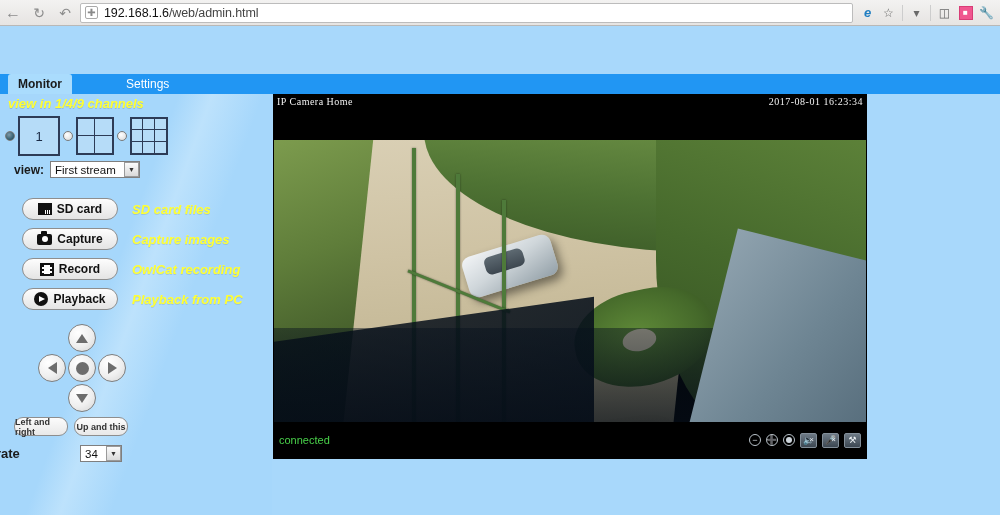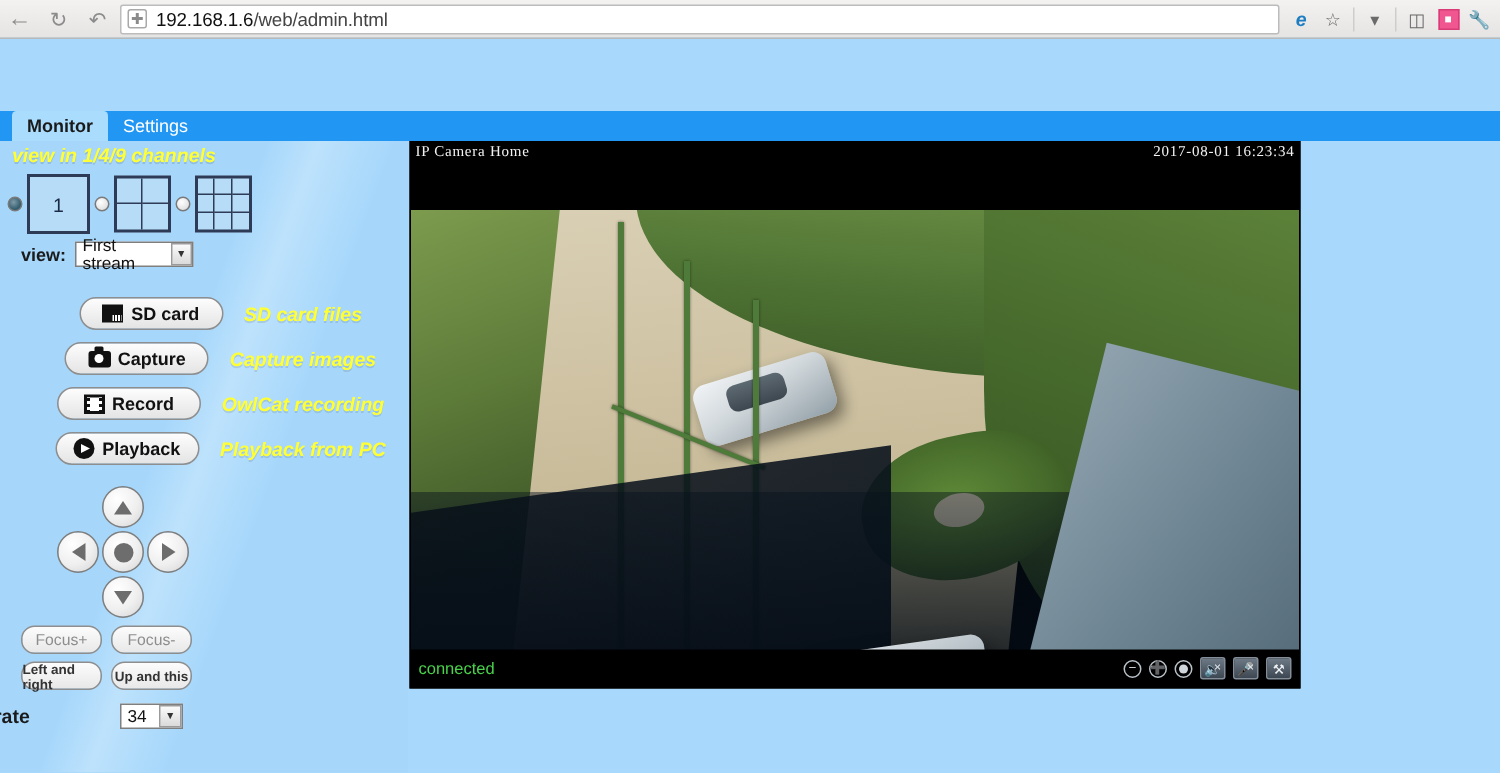--- a/index.html
+++ b/index.html
@@ -110,21 +110,21 @@
     text-shadow: 2px 2px 0 rgba(40,90,140,.55), -1px -1px 0 rgba(255,255,255,.6);
     transform: scaleY(1.15);
   }
 
   
   #tab-bar {
     position: absolute; left: 0; top: 48px;
     width: 1000px; height: 20px;
     background: #2196f3;
   }
-  #tab-strip { display: flex; height: 20px; width: 146px; }
+  #tab-strip { display: flex; height: 20px; width: 146px; gap: 44px; }
   .tab {
     font-size: 12px; font-weight: bold;
     display: flex; align-items: center; justify-content: center;
     padding: 0 10px; height: 20px;
   }
   .tab.active { background: #aadcfd; color: #1a1a1a; margin-left: 8px;
     border-top-left-radius: 3px; border-top-right-radius: 3px; }
   .tab.inactive { color: #ffffff; font-weight: normal; }
 
   
@@ -183,25 +183,25 @@
     height: 17px; display: flex; align-items: center;
     font-size: 11.5px; color: #111; padding-left: 4px;
   }
   .sel .arrow {
     width: 15px; height: 15px; margin-left: auto;
     background: linear-gradient(#fbfbfb,#dadada);
     border: 1px solid #9a9a9a;
     display: flex; align-items: center; justify-content: center;
     font-size: 7px; color: #333;
   }
-  #view-select { width: 79px; }
+  #view-select { width: 90px; }
 
   
   #actions { margin-top: 16px; }
-  .action-row { display: flex; align-items: center; height: 30px; justify-content: center; }
+  .action-row { display: flex; align-items: center; height: 30px; }
   .pill {
     width: 96px; height: 22px; margin-left: 22px;
     background: linear-gradient(#fdfdfd, #e4e4e4);
     border: 1px solid #8e8e8e; border-radius: 11px;
     display: flex; align-items: center; justify-content: center;
     gap: 5px; font-size: 12px; font-weight: bold; color: #111;
     flex: 0 0 auto;
   }
   .pill .glyph { display: flex; align-items: center; }
   .action-note {
@@ -366,21 +366,21 @@
     display: flex; align-items: center; justify-content: space-between;
     padding: 0 3px;
   }
   .osd-text {
     font-family: "Liberation Serif", serif;
     font-size: 10px; color: #f2f2f2;
     text-shadow: 1px 1px 0 #000, -1px 0 0 #000, 0 -1px 0 #000;
     letter-spacing: .5px;
   }
   #status-bar {
-    position: absolute; left: 0; bottom: 0; width: 100%; height: 25px;
+    position: absolute; left: 0; bottom: 0; width: 100%; height: 36px;
     background: #000;
     display: flex; align-items: center;
     padding: 0 5px;
   }
   #status-text { color: #49d24a; font-size: 11px; }
   #status-icons { margin-left: auto; display: flex; align-items: center; gap: 5px; }
   .sic { display: flex; align-items: center; justify-content: center; color: #d8dde2; }
   .circ {
     width: 12px; height: 12px; border-radius: 50%;
     border: 1px solid #b9c2c9; position: relative;
@@ -520,24 +520,20 @@
           <i class="dotc"></i>
         </div>
       <div class="ptz-btn" id="ptz-right">
           <i class="tri right"></i>
         </div>
       <div class="ptz-btn" id="ptz-down">
           <i class="tri down"></i>
         </div>
     </div>
 
-    <div class="sbtn-row">
-      <div class="sbtn dim">Focus+</div>
-      <div class="sbtn dim">Focus-</div>
-    </div>
     <div class="sbtn-row">
       <div class="sbtn tiny">Left and right</div>
       <div class="sbtn tiny">Up and this</div>
     </div>
 
     <div class="form-row">
       <div class="form-label">rate</div>
       <div class="sel" id="rate-select">
         <span>34</span>
         <span class="arrow">▼</span>

